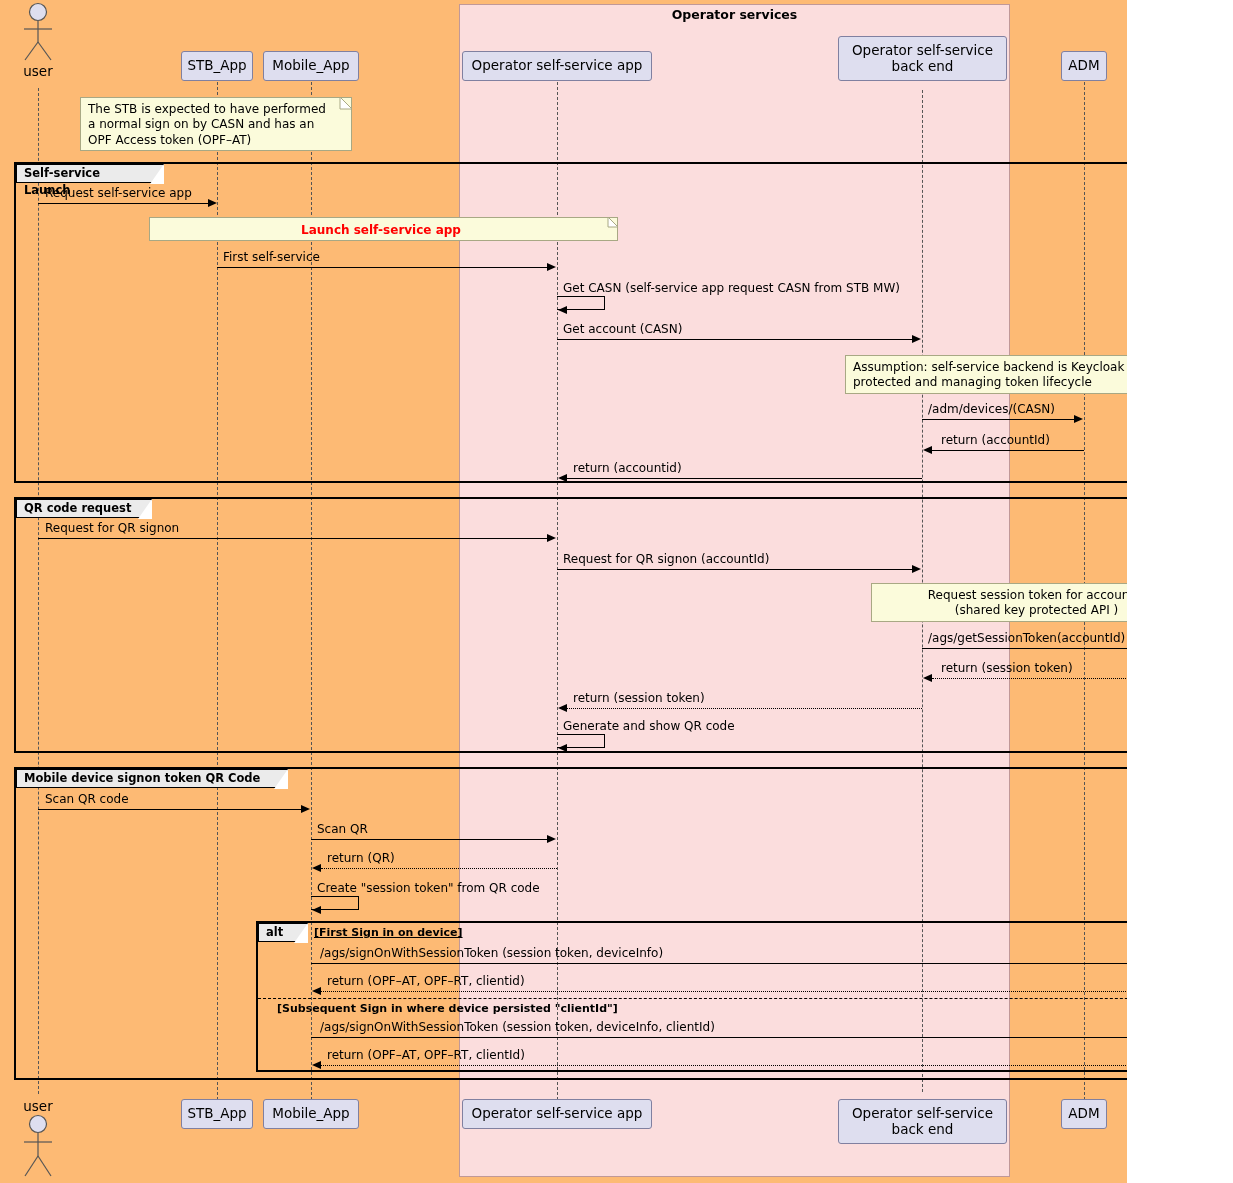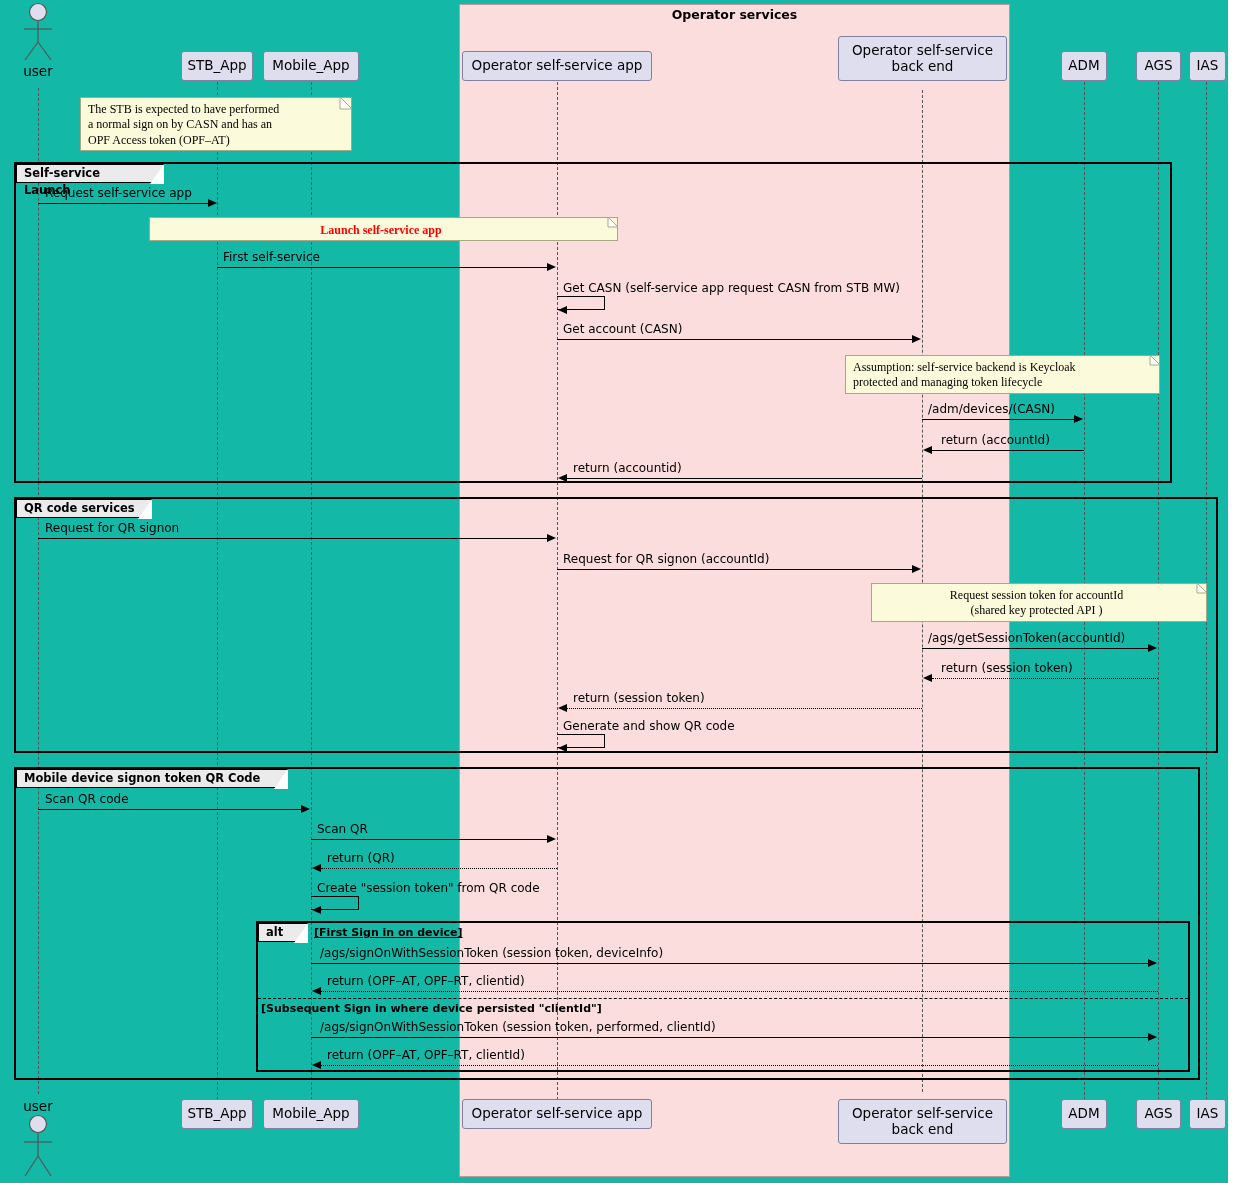--- a/index.html
+++ b/index.html
@@ -1,17 +1,17 @@
 <!DOCTYPE html>
 <html><head>
 <meta charset="utf-8">
 <style>
   html,body{margin:0;padding:0;background:#fff;}
   body{font-family:"DejaVu Sans","Liberation Sans",sans-serif;}
-  #canvas{position:relative;width:1228px;height:1183px;background:#14b8a6;overflow:hidden;}
+  #canvas{position:relative;width:1127px;height:1183px;background:#fdba74;overflow:hidden;}
 
   
   .groupbox{position:absolute;box-sizing:border-box;border:1px solid #a08080;}
   .groupbox.ops{background:#FBDDDD;border-color:#C09898;}
   .groupbox.otv{background:#00F5F5;border-color:#00C8C8;}
   .groupbox-title{position:absolute;top:2px;left:0;width:100%;text-align:center;
       font-size:12.5px;font-weight:bold;color:#000;}
 
   
   .lifeline{position:absolute;width:0;border-left:1px dashed #555;}
@@ -22,21 +22,21 @@
       display:flex;align-items:center;justify-content:center;text-align:center;
       font-size:13.5px;color:#000;line-height:1.15;padding:0 6px;}
 
   
   .actor-label{position:absolute;font-size:13.5px;text-align:center;}
   .actor svg{position:absolute;}
 
   
   .note{position:absolute;box-sizing:border-box;background:#FBFBDB;
       border:1px solid #A8A884;font-size:12px;color:#000;line-height:1.28;
-      padding:4px 12px 4px 7px;white-space:pre-line;font-family:Liberation Serif, serif;}
+      padding:4px 12px 4px 7px;white-space:pre-line;}
   .note.center{text-align:center;}
   .note.red{color:#FF0000;font-weight:bold;}
 
   
   .frame{position:absolute;box-sizing:border-box;border:2px solid #000;background:transparent;}
   .frame-tab{position:absolute;box-sizing:border-box;background:#EBEBEB;
       border:1.5px solid #000;height:19px;
       font-size:11.5px;font-weight:bold;line-height:17px;padding:0 16px 0 7px;
       color:#000;}
   .frame-tab:after{content:"";position:absolute;right:-1px;top:-1px;
@@ -150,21 +150,21 @@
   <div class="msg-label" style="left:941px;top:433px;">return (accountId)</div>
   <div class="arrow-line" style="left:932px;top:450px;width:152px;"></div>
   <div class="arrow-head left" style="left:923px;top:445.5px;"></div>
 
   <div class="msg-label" style="left:573px;top:461px;">return (accountid)</div>
   <div class="arrow-line" style="left:567px;top:478px;width:355px;"></div>
   <div class="arrow-head left" style="left:558px;top:473.5px;"></div>
 
   <div class="frame" style="left:14px;top:497px;width:1204px;height:256px;"></div>
   <div class="frame-tab" style="left:16px;top:499px;width:136px;">
-     <span class="tabtext">QR code services</span>
+     <span class="tabtext">QR code request</span>
   </div>
 
   <div class="msg-label" style="left:45px;top:521px;">Request for QR signon</div>
   <div class="arrow-line" style="left:38px;top:538px;width:510px;"></div>
   <div class="arrow-head right" style="left:547px;top:533.5px;"></div>
 
   <div class="msg-label" style="left:563px;top:552px;">Request for QR signon (accountId)</div>
   <div class="arrow-line" style="left:557px;top:569px;width:356px;"></div>
   <div class="arrow-head right" style="left:912px;top:564.5px;"></div>
 
@@ -221,23 +221,23 @@
 
   <div class="msg-label" style="left:320px;top:946px;">/ags/signOnWithSessionToken (session token, deviceInfo)</div>
   <div class="arrow-line" style="left:311px;top:963px;width:838px;"></div>
   <div class="arrow-head right" style="left:1148px;top:958.5px;"></div>
 
   <div class="msg-label" style="left:327px;top:974px;">return (OPF–AT, OPF–RT, clientid)</div>
   <div class="arrow-line dotted" style="left:321px;top:991px;width:837px;"></div>
   <div class="arrow-head left" style="left:312px;top:986.5px;"></div>
 
   <div class="frame-sep" style="left:258px;top:998px;width:930px;"></div>
-  <div class="frame-cond" style="left:261px;top:1002px;">[Subsequent Sign in where device persisted "clientId"]</div>
-
-  <div class="msg-label" style="left:320px;top:1020px;">/ags/signOnWithSessionToken (session token, performed, clientId)</div>
+  <div class="frame-cond" style="left:277px;top:1002px;">[Subsequent Sign in where device persisted "clientId"]</div>
+
+  <div class="msg-label" style="left:320px;top:1020px;">/ags/signOnWithSessionToken (session token, deviceInfo, clientId)</div>
   <div class="arrow-line" style="left:311px;top:1037px;width:838px;"></div>
   <div class="arrow-head right" style="left:1148px;top:1032.5px;"></div>
 
   <div class="msg-label" style="left:327px;top:1048px;">return (OPF–AT, OPF–RT, clientId)</div>
   <div class="arrow-line dotted" style="left:321px;top:1065px;width:837px;"></div>
   <div class="arrow-head left" style="left:312px;top:1060.5px;"></div>
 
   <div class="actor">
     <div class="actor-label" style="left:0px;top:1098px;width:76px;">user</div>
     <svg width="40" height="64" style="left:18px;top:1114px;" viewBox="0 0 40 64">

